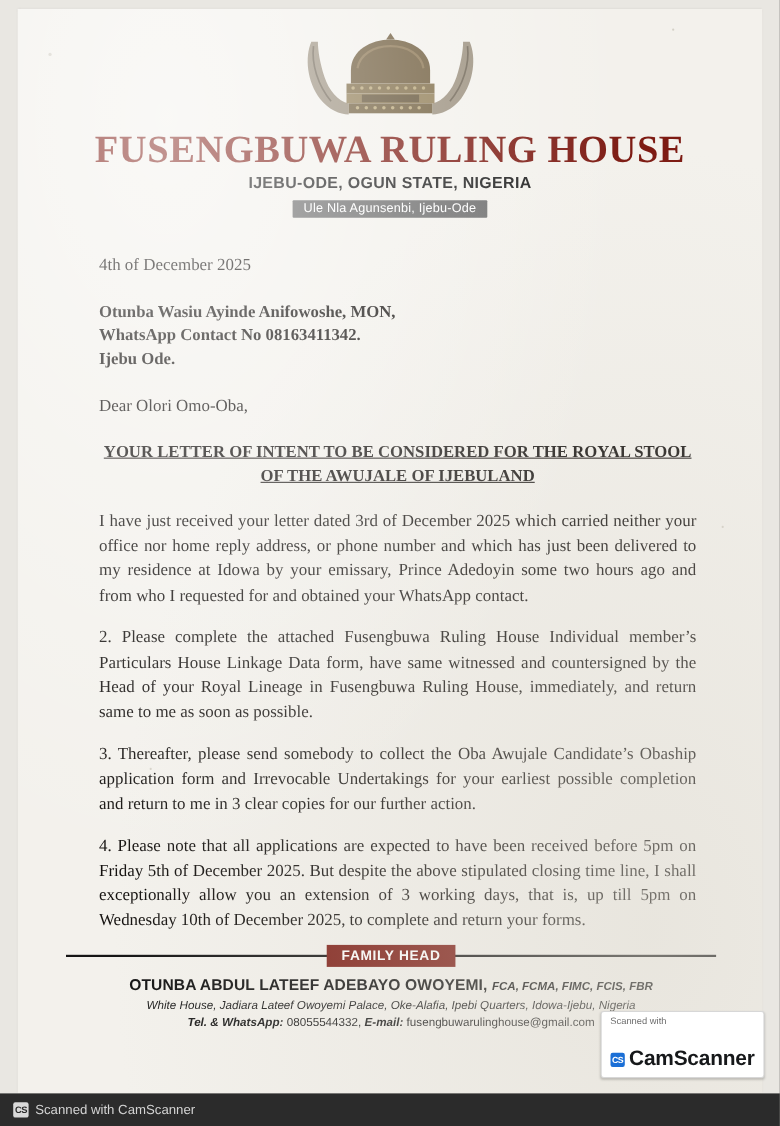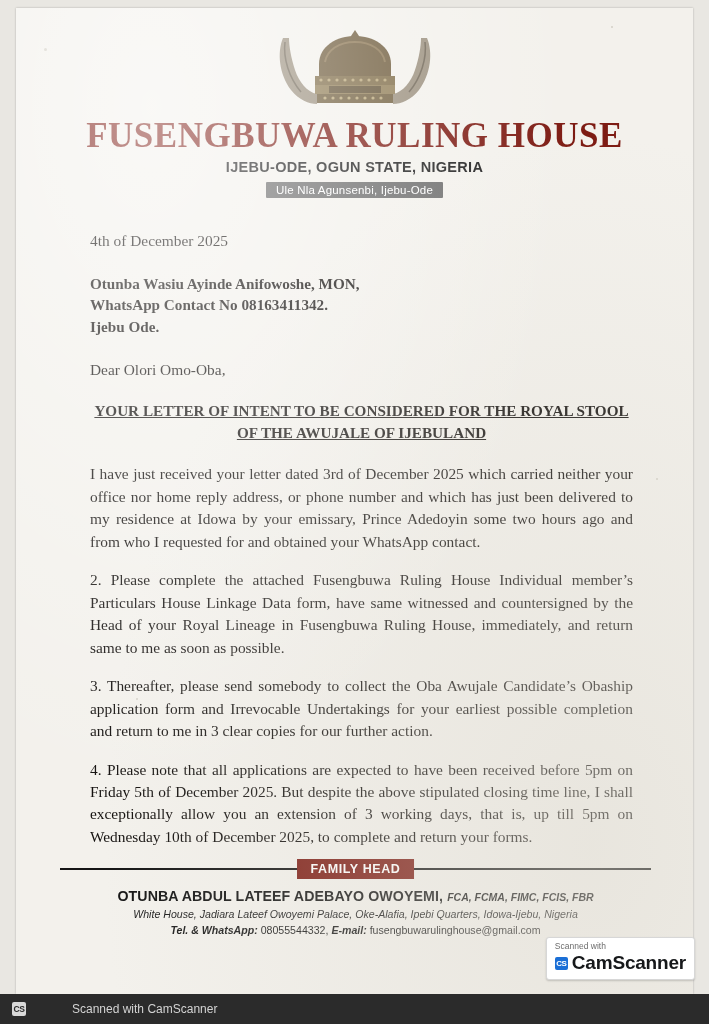--- a/index.html
+++ b/index.html
@@ -203,21 +203,21 @@
     border-radius: 3px;
     padding: 4px 8px 5px 8px;
     box-shadow: 0 1px 2px rgba(0,0,0,.18);
     text-align: left;
   }
   .cs-badge .small {
     font-family: "Liberation Sans", sans-serif;
     font-size: 8.5px;
     color: #6d6d6d;
     line-height: 1;
-    margin-bottom: 2px;
+    margin-bottom: 20px;
   }
   .cs-badge .brand {
     display: flex;
     align-items: center;
     gap: 4px;
   }
   .cs-mark {
     width: 13px;
     height: 13px;
     background: #1b6fd6;
@@ -261,21 +261,20 @@
     display: flex;
     align-items: center;
     justify-content: center;
     border-radius: 2px;
     letter-spacing: -0.5px;
   }
   .cs-strip .cs-text {
     font-family: "Liberation Sans", sans-serif;
     font-size: 12px;
     color: #d3d3d3;
-    margin-left: 40px;
   }
 </style>
 </head>
 <body>
 
 <div class="page">
   <div class="sheet">
 
     <span class="speck" style="left:28px;top:40px;width:3px;height:3px;"></span>
     <span class="speck" style="left:595px;top:18px;width:2px;height:2px;"></span>

